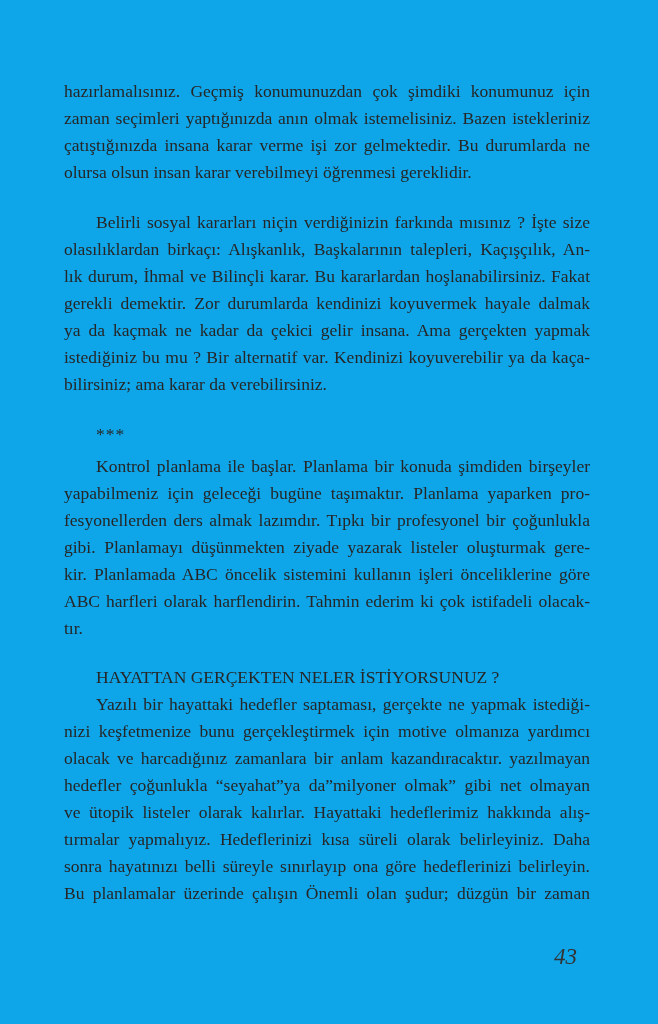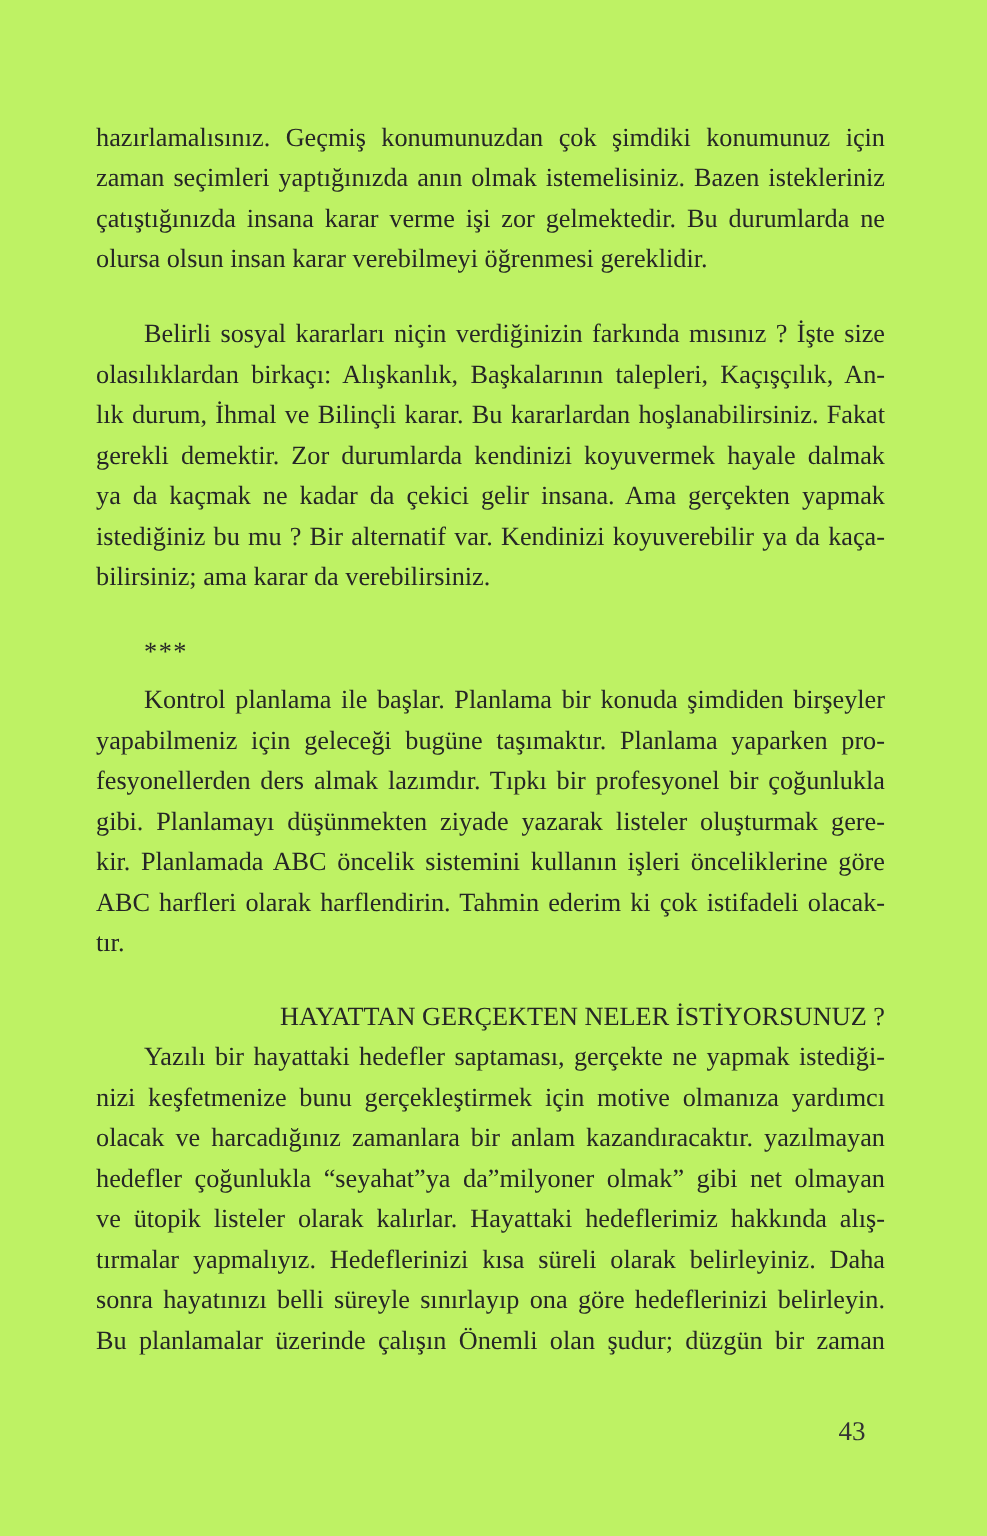--- a/index.html
+++ b/index.html
@@ -11,21 +11,21 @@
     overflow: hidden;
   }
   body {
     position: relative;
     font-family: "Liberation Serif", serif;
     color: #262626;
   }
   .page {
     position: absolute;
     inset: 0;
-    background: #bef264;
+    background: #0ea5e9;
   }
   .text-block {
     position: absolute;
     left: 64px;
     width: 526px;
     top: 78px;
     font-size: 17.5px;
     line-height: 27px;
     letter-spacing: 0px;
   }
@@ -34,39 +34,39 @@
   .sep {
     margin-top: 23px;
     margin-bottom: 5px;
     padding-left: 32px;
     letter-spacing: 1px;
   }
   .heading {
     margin-top: 22px;
     padding-left: 32px;
     font-size: 17.5px;
-    text-align: right;
   }
   .line {
     text-align: justify;
     text-align-last: left;
     white-space: normal;
   }
   .line.just {
     text-align-last: justify;
   }
   .line.indent {
     padding-left: 32px;
   }
   .folio {
     position: absolute;
     top: 944px;
     right: 81px;
-    font-size: 18px;
+    font-size: 23px;
     color: #333333;
+    font-style: italic;
   }
 </style>
 </head>
 <body>
 
 <div class="page">
   <div class="text-block">
       <div class="para">
         <div class="line just">hazırlamalısınız. Geçmiş konumunuzdan çok şimdiki konumunuz için</div>
         <div class="line just">zaman seçimleri yaptığınızda anın olmak istemelisiniz. Bazen istekleriniz</div>

